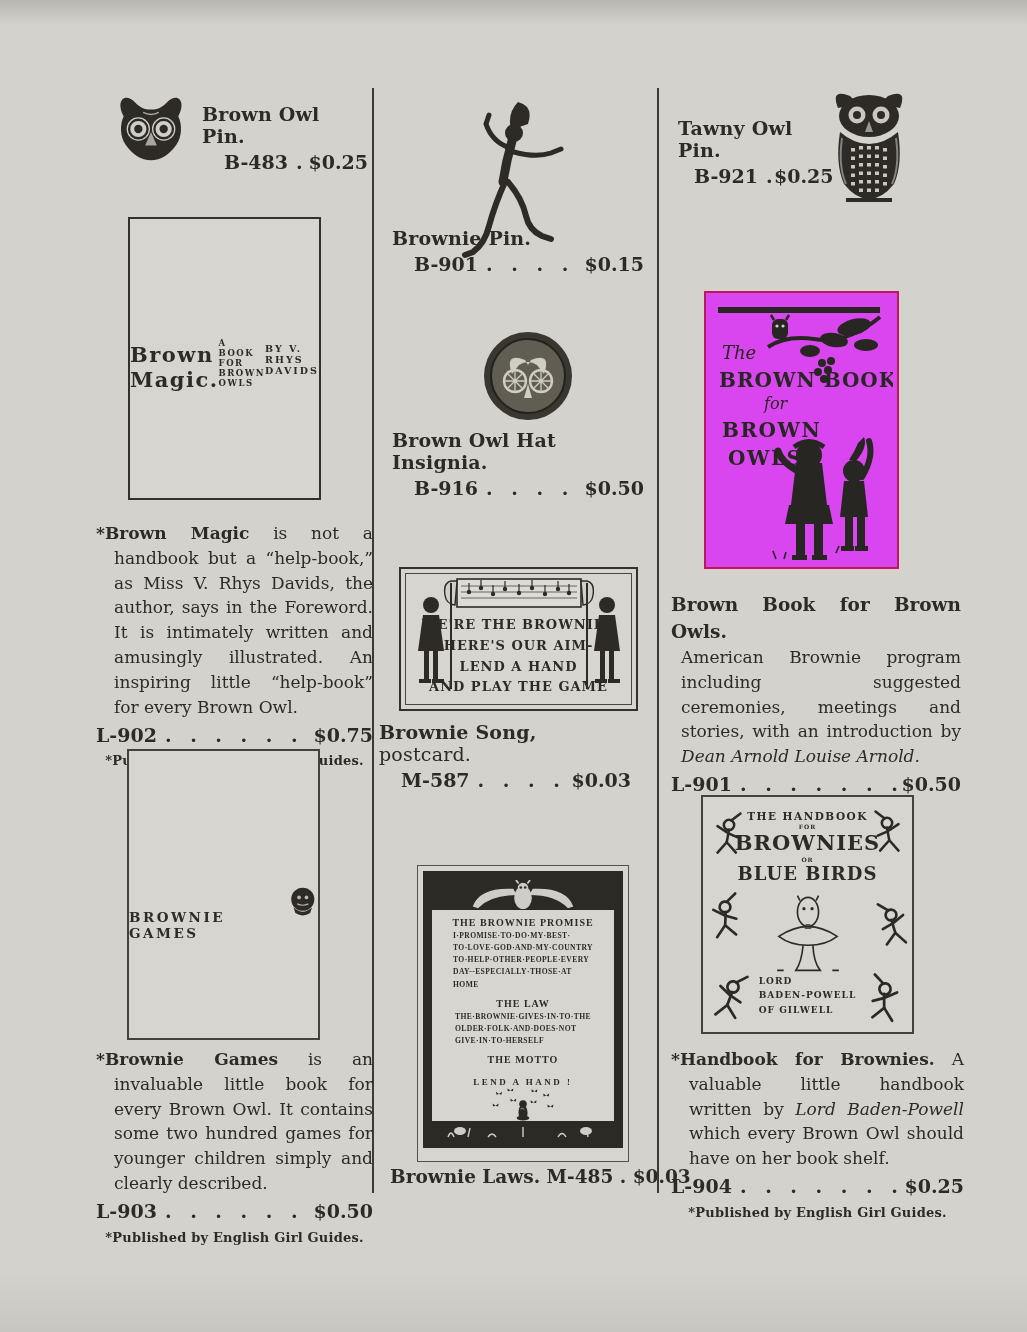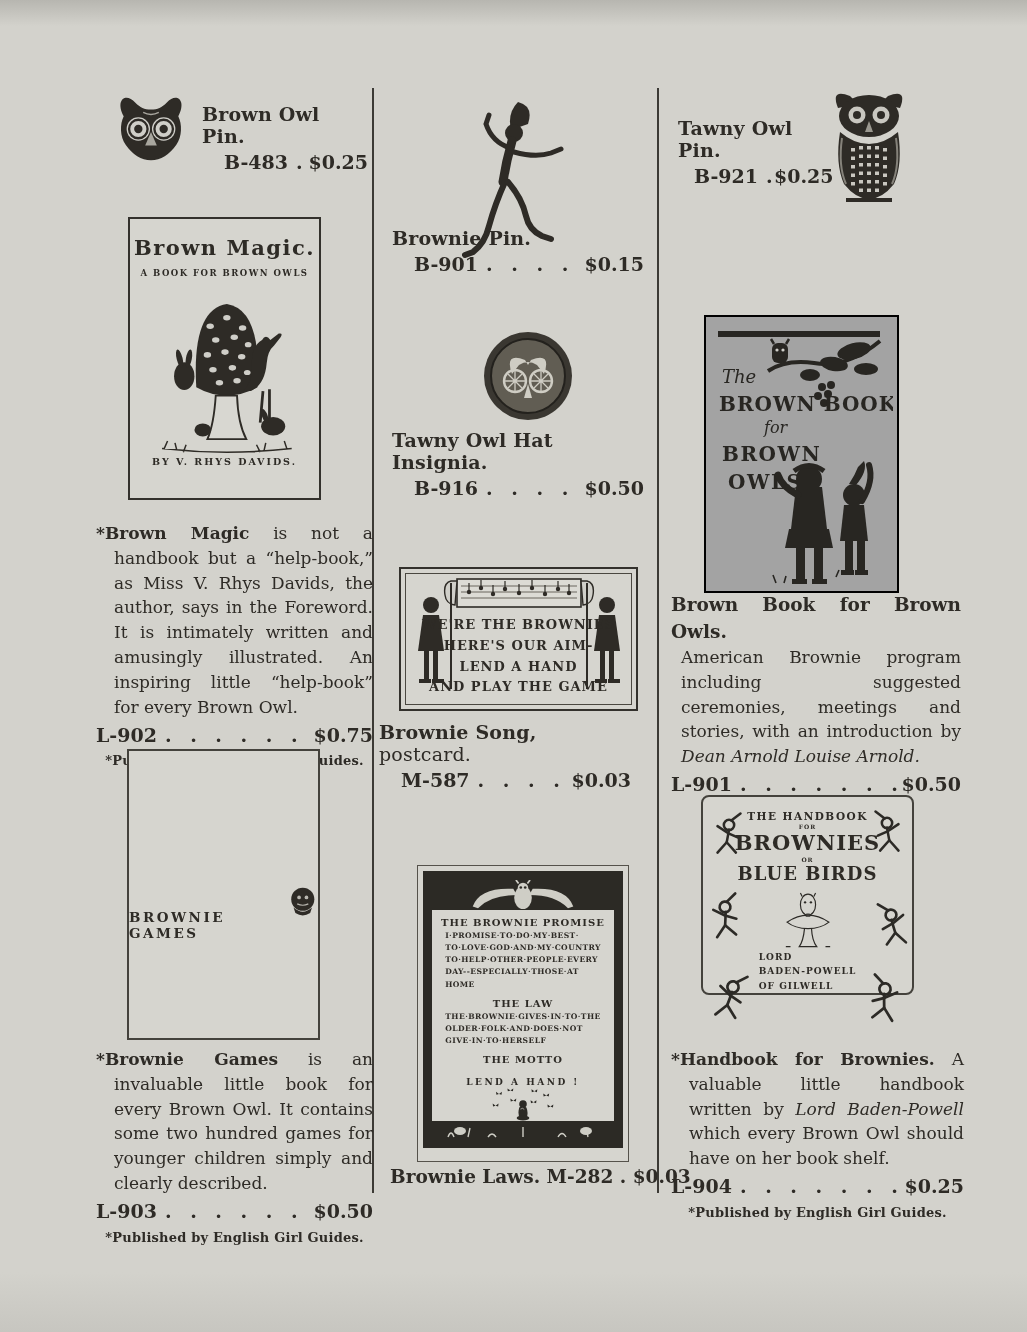--- a/index.html
+++ b/index.html
@@ -23,21 +23,21 @@
   
   .desc{font-size:17px;line-height:1.46;text-align:justify;}
   .desc .para{padding-left:18px;text-indent:-18px;}
   .desc .lead{font-weight:bold;}
   .desc .ital{font-style:italic;}
   .desc .price-row{margin-top:2px;}
   .footnote{font-size:13px;text-align:center;margin-top:3px;font-weight:bold;letter-spacing:.2px;}
 
   
   .cover{background:#d6d5cf;box-sizing:border-box;}
-  .magic-cover{border:2px solid #33312c;display:flex;flex-direction:column;align-items:center;}
+  .magic-cover{border:2px solid #33312c;display:flex;flex-direction:row;align-items:center;}
   .magic-title{font-size:21px;font-weight:bold;letter-spacing:1.5px;margin-top:16px;}
   .magic-sub{font-size:8.5px;font-weight:bold;letter-spacing:1.5px;margin-top:8px;}
   .magic-author{font-size:9.5px;font-weight:bold;letter-spacing:2px;margin-top:2px;}
 
   .games-cover{border:2px solid #44423c;display:flex;flex-direction:row;align-items:center;}
   .games-title{font-size:13.5px;font-weight:bold;letter-spacing:2.5px;margin-top:60px;}
 
   
   .postcard{border:2px solid #33312c;background:#d6d5cf;}
   .postcard .inner{position:absolute;left:4px;top:4px;right:4px;bottom:4px;border:1px solid #4a4740;}
@@ -47,21 +47,21 @@
   
   .laws-outer{border:1px solid #55524b;background:#d6d5cf;box-sizing:border-box;padding:5px;}
   .laws-frame{border:9px solid #2c2a25;height:277px;box-sizing:border-box;background:#d6d5cf;
               display:flex;flex-direction:column;align-items:center;}
   .laws-band{width:100%;background:#2c2a25;display:flex;justify-content:center;align-items:center;}
   .laws-t{font-size:10px;font-weight:bold;letter-spacing:1px;margin-top:7px;}
   .laws-b{font-size:7.6px;font-weight:bold;letter-spacing:.4px;line-height:1.6;white-space:pre-line;text-align:left;margin-top:2px;}
   .laws-motto{font-size:9px;font-weight:bold;letter-spacing:2.5px;margin-top:12px;}
 
   
-  .bbook-cover{border:2px solid #000000;background:#a3a3a3;margin-top:24px;}
+  .bbook-cover{border:2px solid #be185d;background:#d946ef;}
   
   .hb-cover{border:2px solid #44423c;background:#d6d5cf;display:flex;flex-direction:column;align-items:center;box-sizing:border-box;}
   .hb-l1{font-size:10.5px;font-weight:bold;letter-spacing:1.5px;margin-top:13px;}
   .hb-sm{font-size:6px;font-weight:bold;letter-spacing:1px;margin-top:1px;}
   .hb-l3{font-size:21px;font-weight:bold;letter-spacing:1px;margin-top:0;}
   .hb-l5{font-size:18px;font-weight:bold;letter-spacing:1px;margin-top:0;}
   .hb-author{font-size:9px;font-weight:bold;letter-spacing:1px;line-height:1.6;white-space:pre-line;text-align:left;margin-top:2px;}
 
   .laws-caption{font-size:18.5px;font-weight:bold;white-space:nowrap;}
   svg{display:block;}
@@ -186,21 +186,21 @@
     <circle cx="46" cy="46" r="37" fill="#615d53" stroke="#23211d" stroke-width="2"></circle>
     <path d="M30 44 Q22 22 43 30 L46 35 L49 30 Q70 22 62 44 L55 35 Q46 29 37 35 Z" fill="#cfcdc4"></path>
     <circle cx="33" cy="51" r="11" fill="none" stroke="#cfcdc4" stroke-width="2.4"></circle>
     <circle cx="59" cy="51" r="11" fill="none" stroke="#cfcdc4" stroke-width="2.4"></circle>
     <path d="M33 41 L33 61 M23 51 L43 51 M26 44 L40 58 M40 44 L26 58" stroke="#cfcdc4" stroke-width="1.3"></path>
     <path d="M59 41 L59 61 M49 51 L69 51 M52 44 L66 58 M66 44 L52 58" stroke="#cfcdc4" stroke-width="1.3"></path>
     <path d="M46 54 L42 68 L50 68 Z" fill="#cfcdc4"></path>
   </svg>
 
   <div class="abs prod-head" style="left:392px;top:429px;width:252px;">
-    <div class="t1">Tawny Owl Hat Insignia.</div>
+    <div class="t1">Brown Owl Hat Insignia.</div>
     <div class="price-row" style="padding-left:22px;">
       <span class="code">B-916</span>
       <span class="dots">. . . . . . .</span>
       <span class="price">$0.50</span>
     </div>
   </div>
 
   <div class="abs postcard" style="left:399px;top:567px;width:235px;height:140px;">
     <div class="inner"></div>
     <svg class="abs" style="left:0;top:0;" width="235" height="140" viewBox="0 0 235 140">
@@ -245,21 +245,21 @@
 
   <div class="abs prod-head" style="left:379px;top:721px;width:252px;">
     <div class="t1"><span>Brownie Song,</span><span class="light"> postcard.</span></div>
     <div class="price-row" style="padding-left:22px;">
       <span class="code">M-587</span>
       <span class="dots">. . . . . . .</span>
       <span class="price">$0.03</span>
     </div>
   </div>
 
-  <div class="abs laws-outer" style="left:417px;top:865px;width:212px;height:297px;">
+  <div class="abs laws-outer" style="left:417px;top:865px;width:212px;height:297px;font-family:Liberation Serif, serif;">
     <div class="laws-frame">
       <div class="laws-band" style="height:32px;">
         <svg width="120" height="30" viewBox="0 0 130 34">
           <path d="M8 30 Q16 8 54 10 L58 17 Q28 17 14 32 Z" fill="#cfcec6"></path>
           <path d="M122 30 Q114 8 76 10 L72 17 Q102 17 116 32 Z" fill="#cfcec6"></path>
           <ellipse cx="65" cy="20" rx="10" ry="13" fill="#cfcec6"></ellipse>
           <circle cx="65" cy="9" r="6" fill="#cfcec6"></circle>
           <path d="M60 4 L57 0 M70 4 L73 0" stroke="#cfcec6" stroke-width="2"></path>
           <circle cx="62.5" cy="8.5" r="1.5" fill="#2c2a25"></circle>
             <circle cx="67.5" cy="8.5" r="1.5" fill="#2c2a25"></circle>
@@ -306,21 +306,21 @@
           </g>
           <ellipse cx="22" cy="10" rx="6" ry="4" fill="#cfcec6"></ellipse>
           <ellipse cx="148" cy="10" rx="6" ry="4" fill="#cfcec6"></ellipse>
         </svg>
       </div>
     </div>
   </div>
 
   <div class="abs laws-caption" style="left:390px;top:1166px;width:256px;text-align:center;">
     <span>Brownie Laws.</span>
-    <span>M-282</span>
+    <span>M-485</span>
     <span>.</span>
     <span>$0.03</span>
   </div>
 
   <div class="abs prod-head" style="left:678px;top:117px;width:152px;">
     <div class="t1">Tawny Owl Pin.</div>
     <div class="price-row" style="padding-left:16px;">
       <span class="code">B-921</span>
       <span class="dots">.</span>
       <span class="price">$0.25</span>
@@ -396,21 +396,21 @@
   <div class="abs desc" style="left:671px;top:591px;width:290px;">
     <div style="font-weight:bold;font-size:18.5px;">Brown Book for Brown Owls.</div>
     <div style="padding-left:10px;"><span>American Brownie program including suggested ceremonies, meetings and stories, with an introduction by </span><span class="ital">Dean Arnold Louise Arnold.</span></div>
     <div class="price-row">
       <span class="code">L-901</span>
       <span class="dots">. . . . . . . . .</span>
       <span class="price">$0.50</span>
     </div>
   </div>
 
-  <div class="abs hb-cover" style="left:701px;top:795px;width:213px;height:200px;border-radius:8px;">
+  <div class="abs hb-cover" style="left:701px;top:795px;width:213px;height:239px;">
     <div class="hb-l1">THE HANDBOOK</div>
     <div class="hb-sm">FOR</div>
     <div class="hb-l3">BROWNIES</div>
     <div class="hb-sm">OR</div>
     <div class="hb-l5">BLUE BIRDS</div>
     <svg width="120" height="86" viewBox="0 0 120 106" style="margin-top:2px;">
       <g stroke="#2c2a26" stroke-width="2" fill="none">
         <ellipse cx="60" cy="32" rx="13" ry="18"></ellipse>
         <path d="M50 18 l-3 -6 M70 18 l3 -6"></path>
         <path d="M24 62 Q60 38 96 62 Q82 73 60 73 Q38 73 24 62 Z" fill="#d6d5cf"></path>

